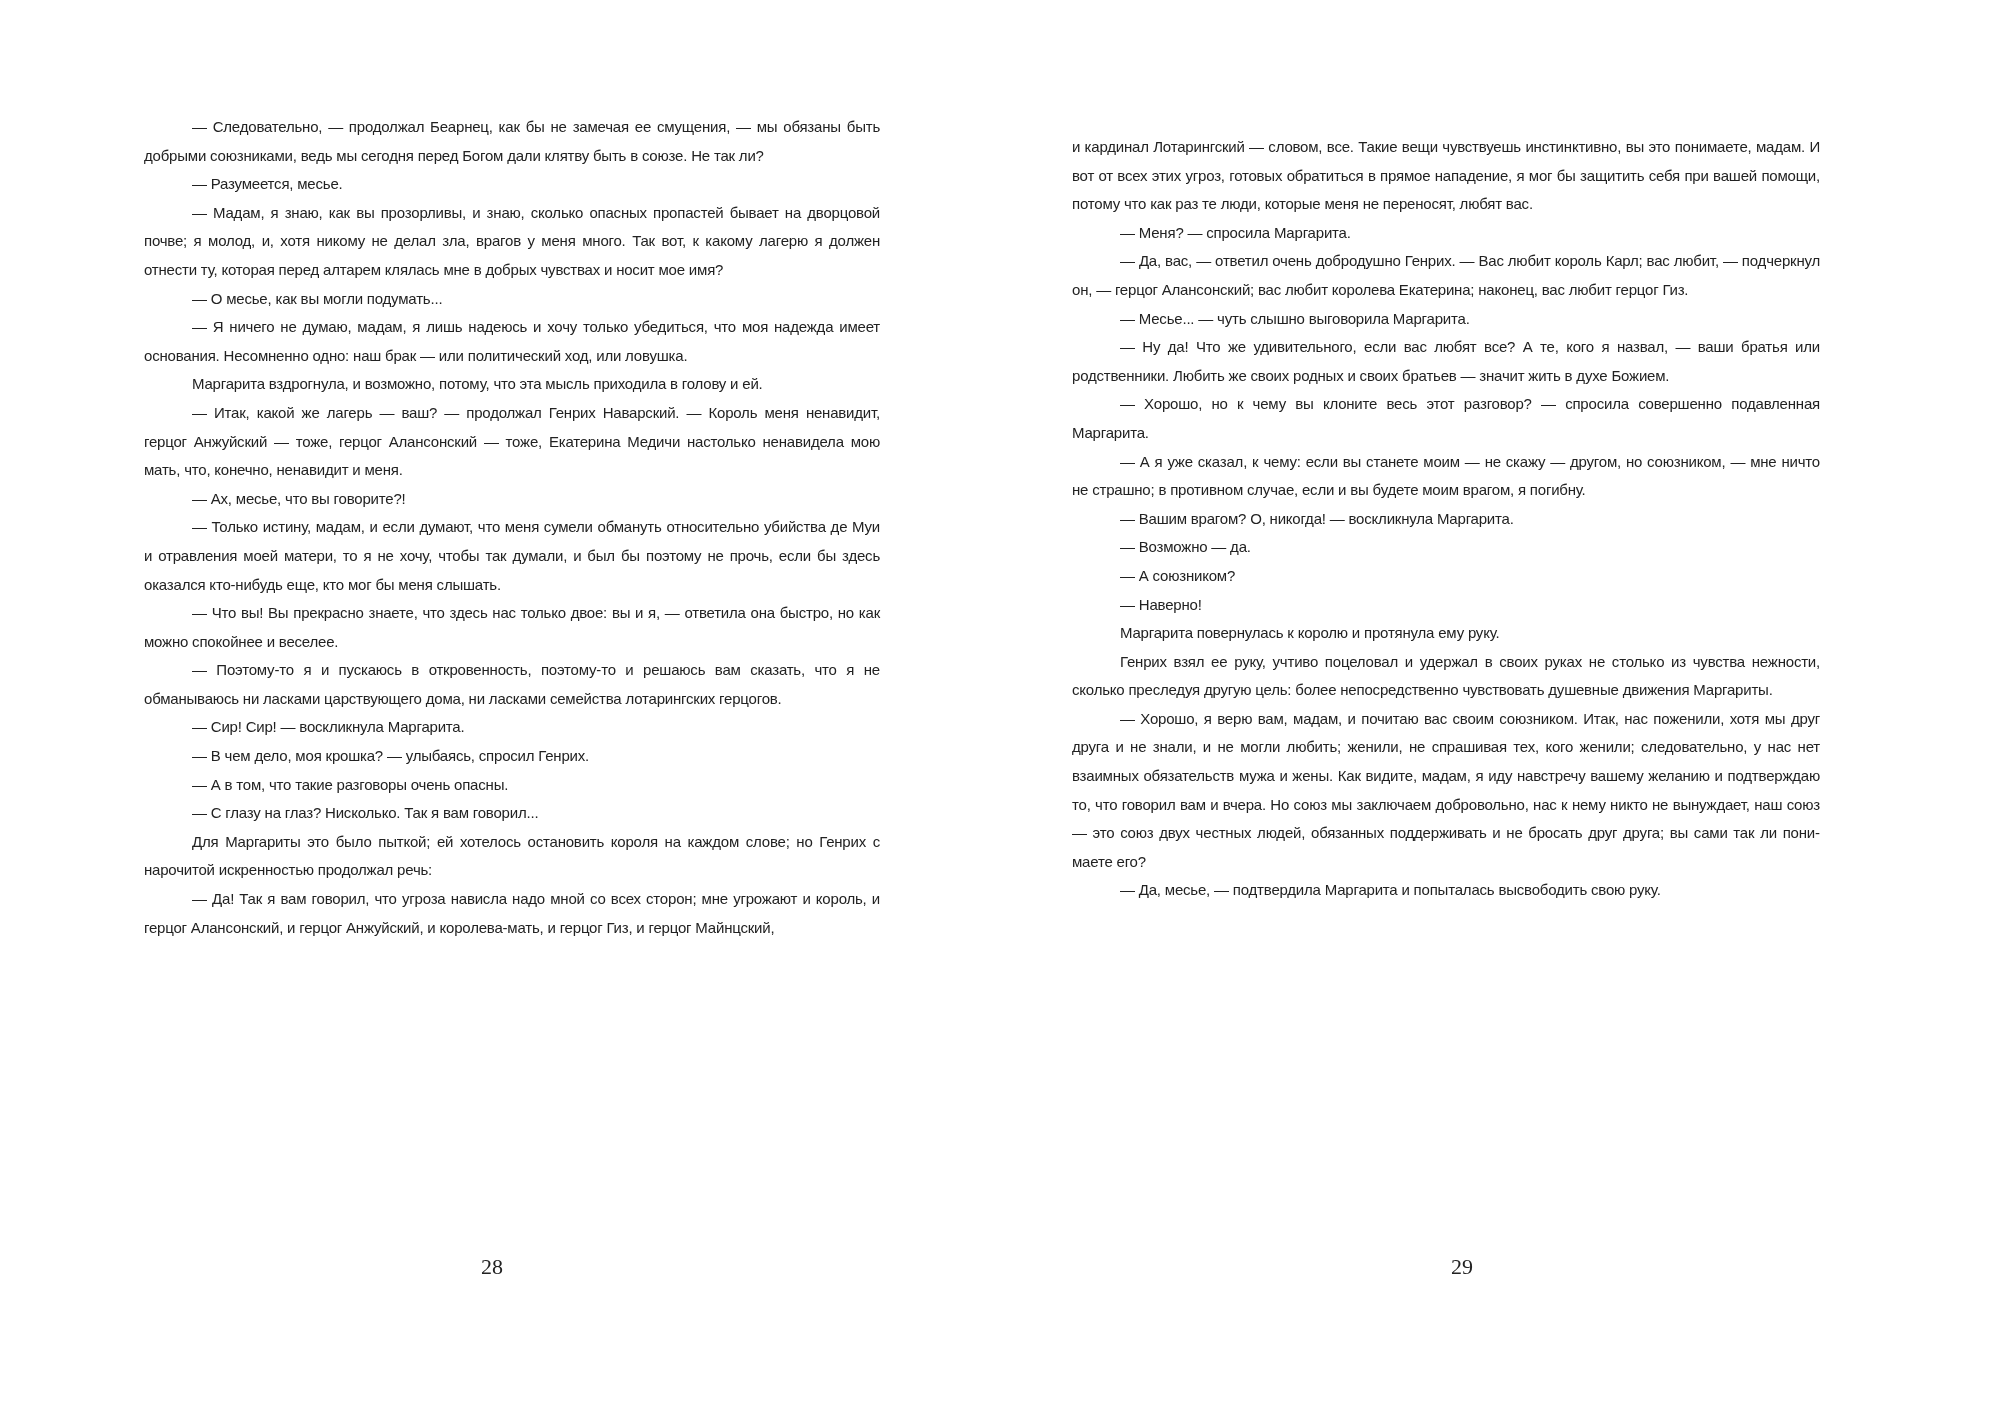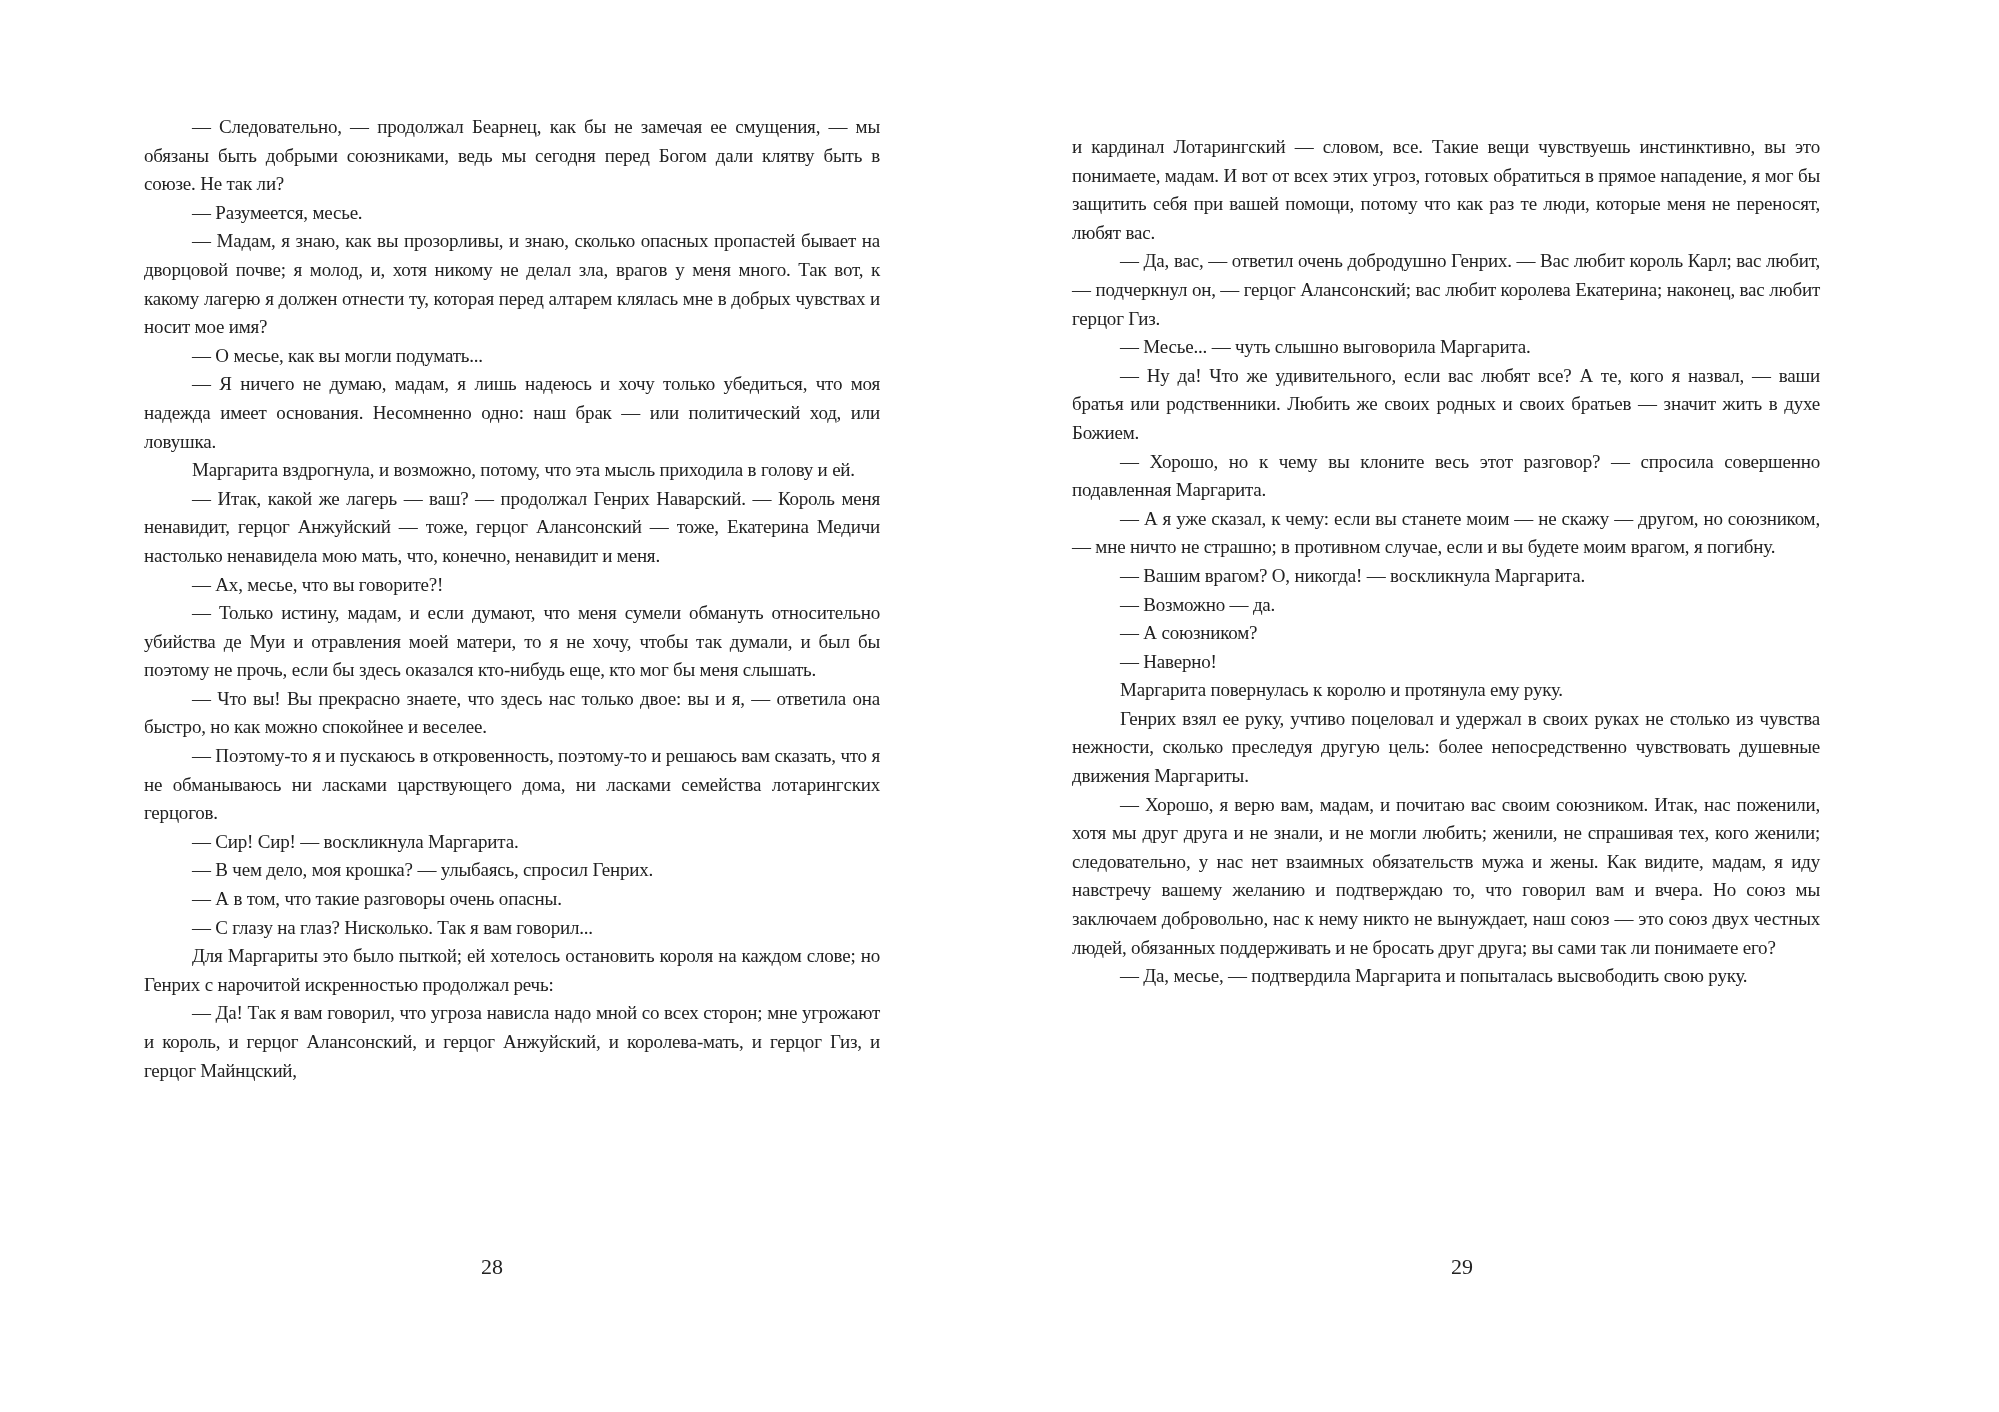--- a/index.html
+++ b/index.html
@@ -1,20 +1,20 @@
 <!DOCTYPE html>
 <html><head>
   <meta charset="utf-8">
   <style>
     html, body { margin: 0; padding: 0; background: #ffffff; }
     body { width: 1999px; height: 1412px; position: relative; overflow: hidden; }
     .page {
       position: absolute; top: 113px;
-      font-family: Liberation Serif, serif;
-      font-size: 19px; line-height: 28.6px; color: #222;
+      font-family: Liberation Sans, sans-serif;
+      font-size: 15px; line-height: 28.6px; color: #222;
       text-align: justify; letter-spacing: -0.2px;
     }
     #page-left { left: 144px; width: 736px; }
     #page-right { left: 1072px; width: 748px; margin-top: 20px; }
     .page p { margin: 0; text-indent: 48px; hyphens: manual; }
     .page p.noindent { text-indent: 0; }
     .pnum {
       position: absolute; top: 1254px; width: 60px; 
       font-family: "Liberation Serif", "DejaVu Serif", serif;
       font-size: 22px; color: #222;
@@ -41,20 +41,21 @@
   <p>— В чем дело, моя крошка? — улыбаясь, спросил Генрих.</p>
   <p>— А в том, что такие разговоры очень опасны.</p>
   <p>— С глазу на глаз? Нисколько. Так я вам говорил...</p>
   <p>Для Маргариты это было пыткой; ей хотелось остановить коро­ля на каждом слове; но Генрих с нарочитой искренностью продол­жал речь:</p>
   <p>— Да! Так я вам говорил, что угроза нависла надо мной со всех сторон; мне угрожают и король, и герцог Алансонский, и герцог Анжуйский, и королева-мать, и герцог Гиз, и герцог Майнцский,</p>
 </div>
 <div id="pnum-left" class="pnum">28</div>
 
 <div id="page-right" class="page">
   <p class="noindent">и кардинал Лотарингский — словом, все. Такие вещи чувствуешь инстинктивно, вы это понимаете, мадам. И вот от всех этих угроз, готовых обратиться в прямое нападение, я мог бы защитить себя при вашей помощи, потому что как раз те люди, которые меня не переносят, любят вас.</p>
+  <p>— Меня? — спросила Маргарита.</p>
   <p>— Да, вас, — ответил очень добродушно Генрих. — Вас любит король Карл; вас любит, — подчеркнул он, — герцог Алансонский; вас любит королева Екатерина; наконец, вас любит герцог Гиз.</p>
   <p>— Месье... — чуть слышно выговорила Маргарита.</p>
   <p>— Ну да! Что же удивительного, если вас любят все? А те, ко­го я назвал, — ваши братья или родственники. Любить же своих родных и своих братьев — значит жить в духе Божием.</p>
   <p>— Хорошо, но к чему вы клоните весь этот разговор? — спро­сила совершенно подавленная Маргарита.</p>
   <p>— А я уже сказал, к чему: если вы станете моим — не скажу — другом, но союзником, — мне ничто не страшно; в противном случае, если и вы будете моим врагом, я погибну.</p>
   <p>— Вашим врагом? О, никогда! — воскликнула Маргарита.</p>
   <p>— Возможно — да.</p>
   <p>— А союзником?</p>
   <p>— Наверно!</p>
   <p>Маргарита повернулась к королю и протянула ему руку.</p>

